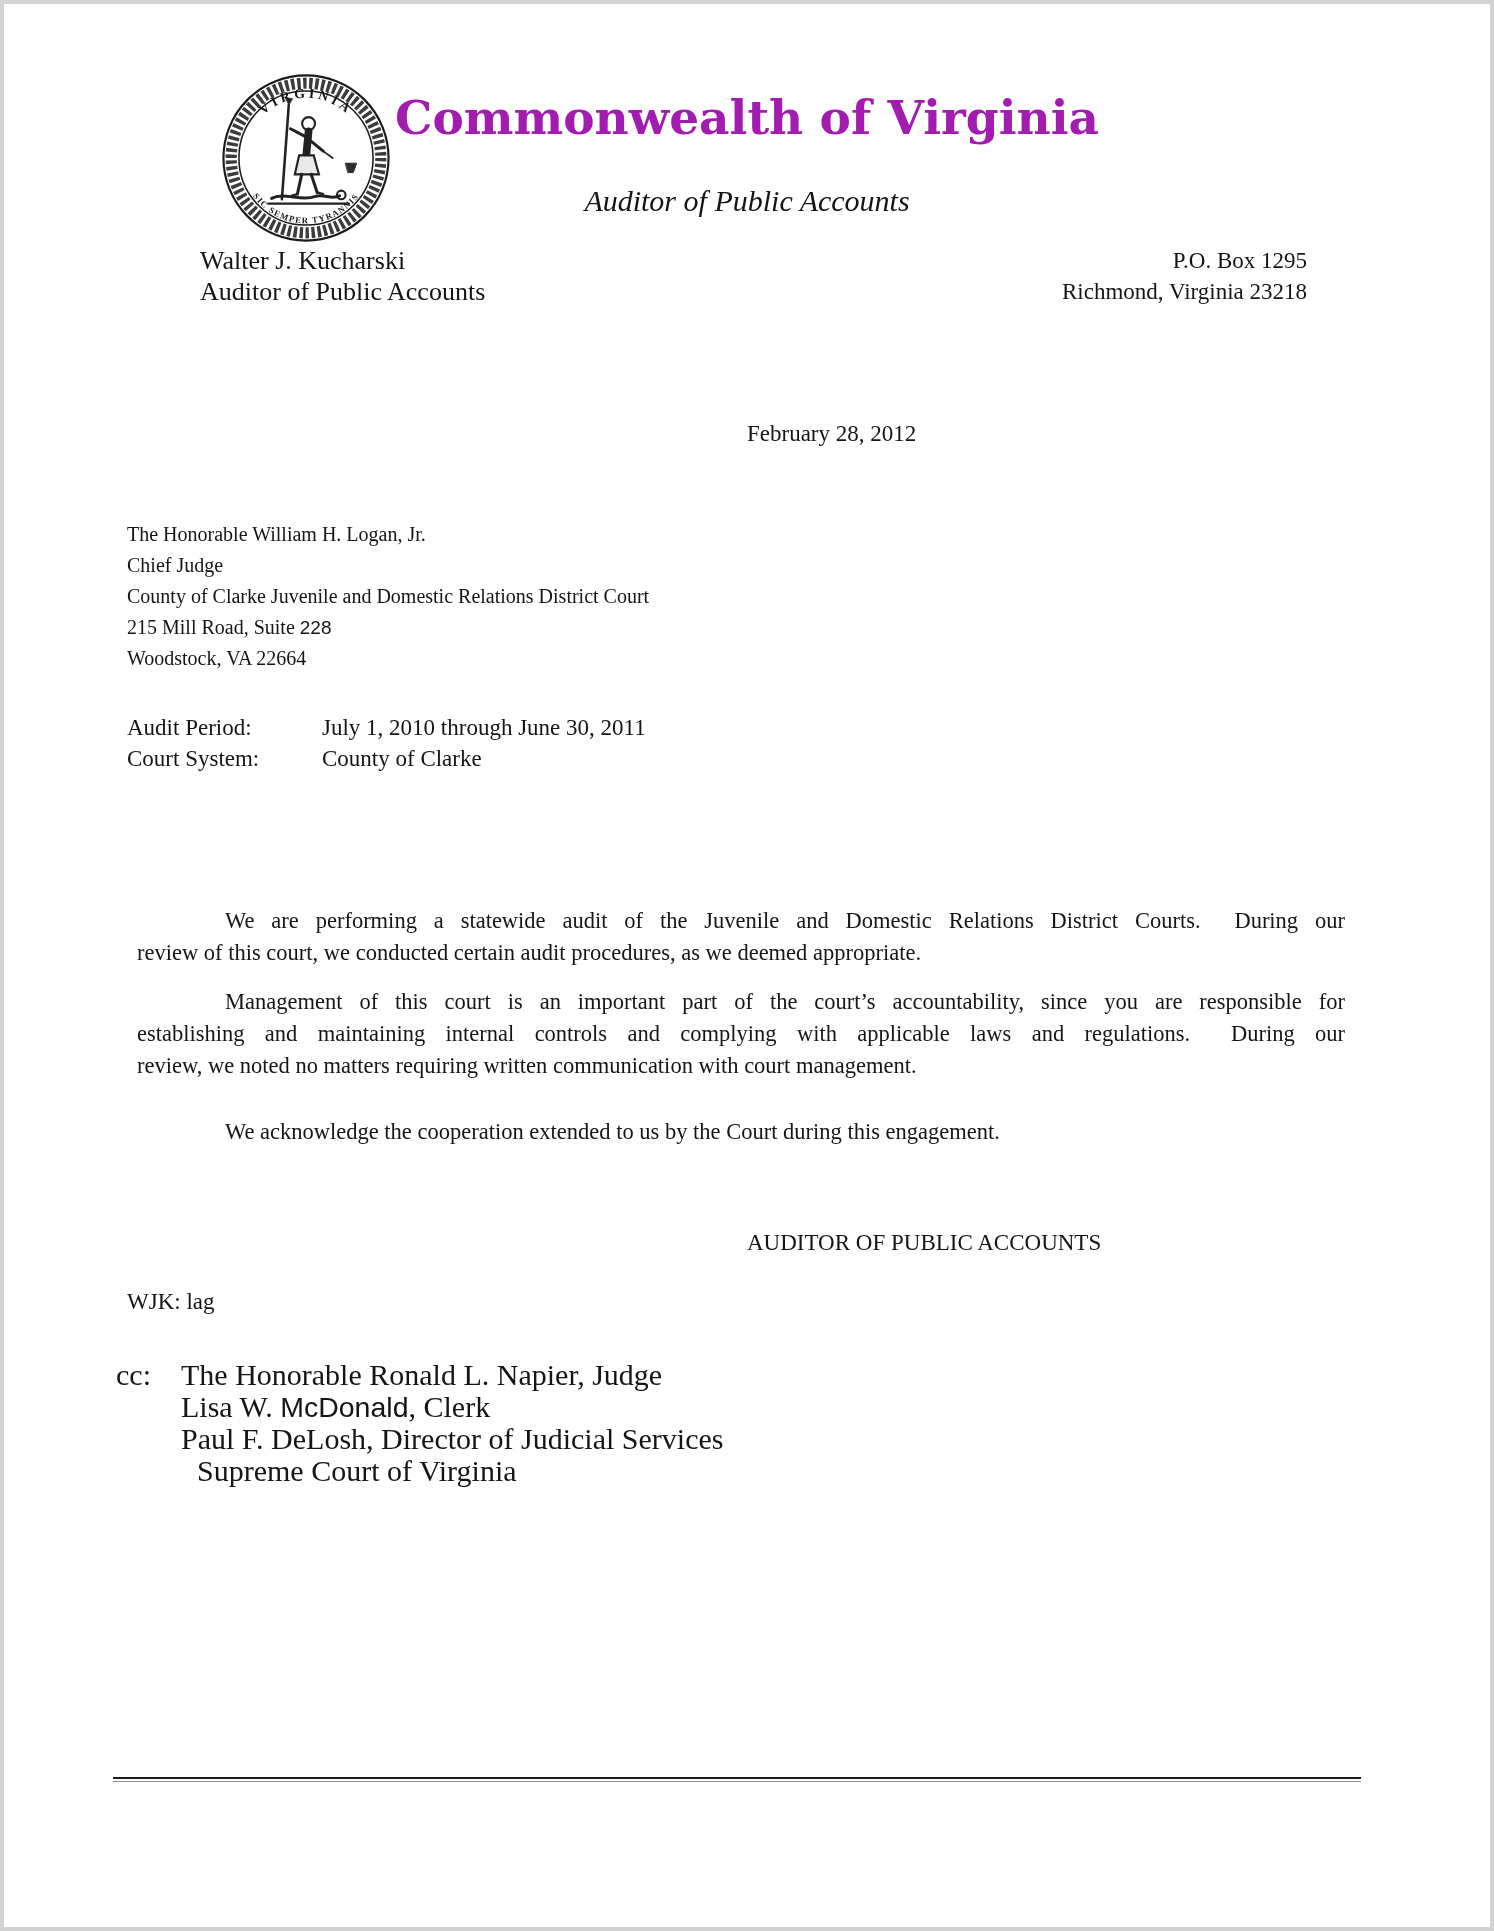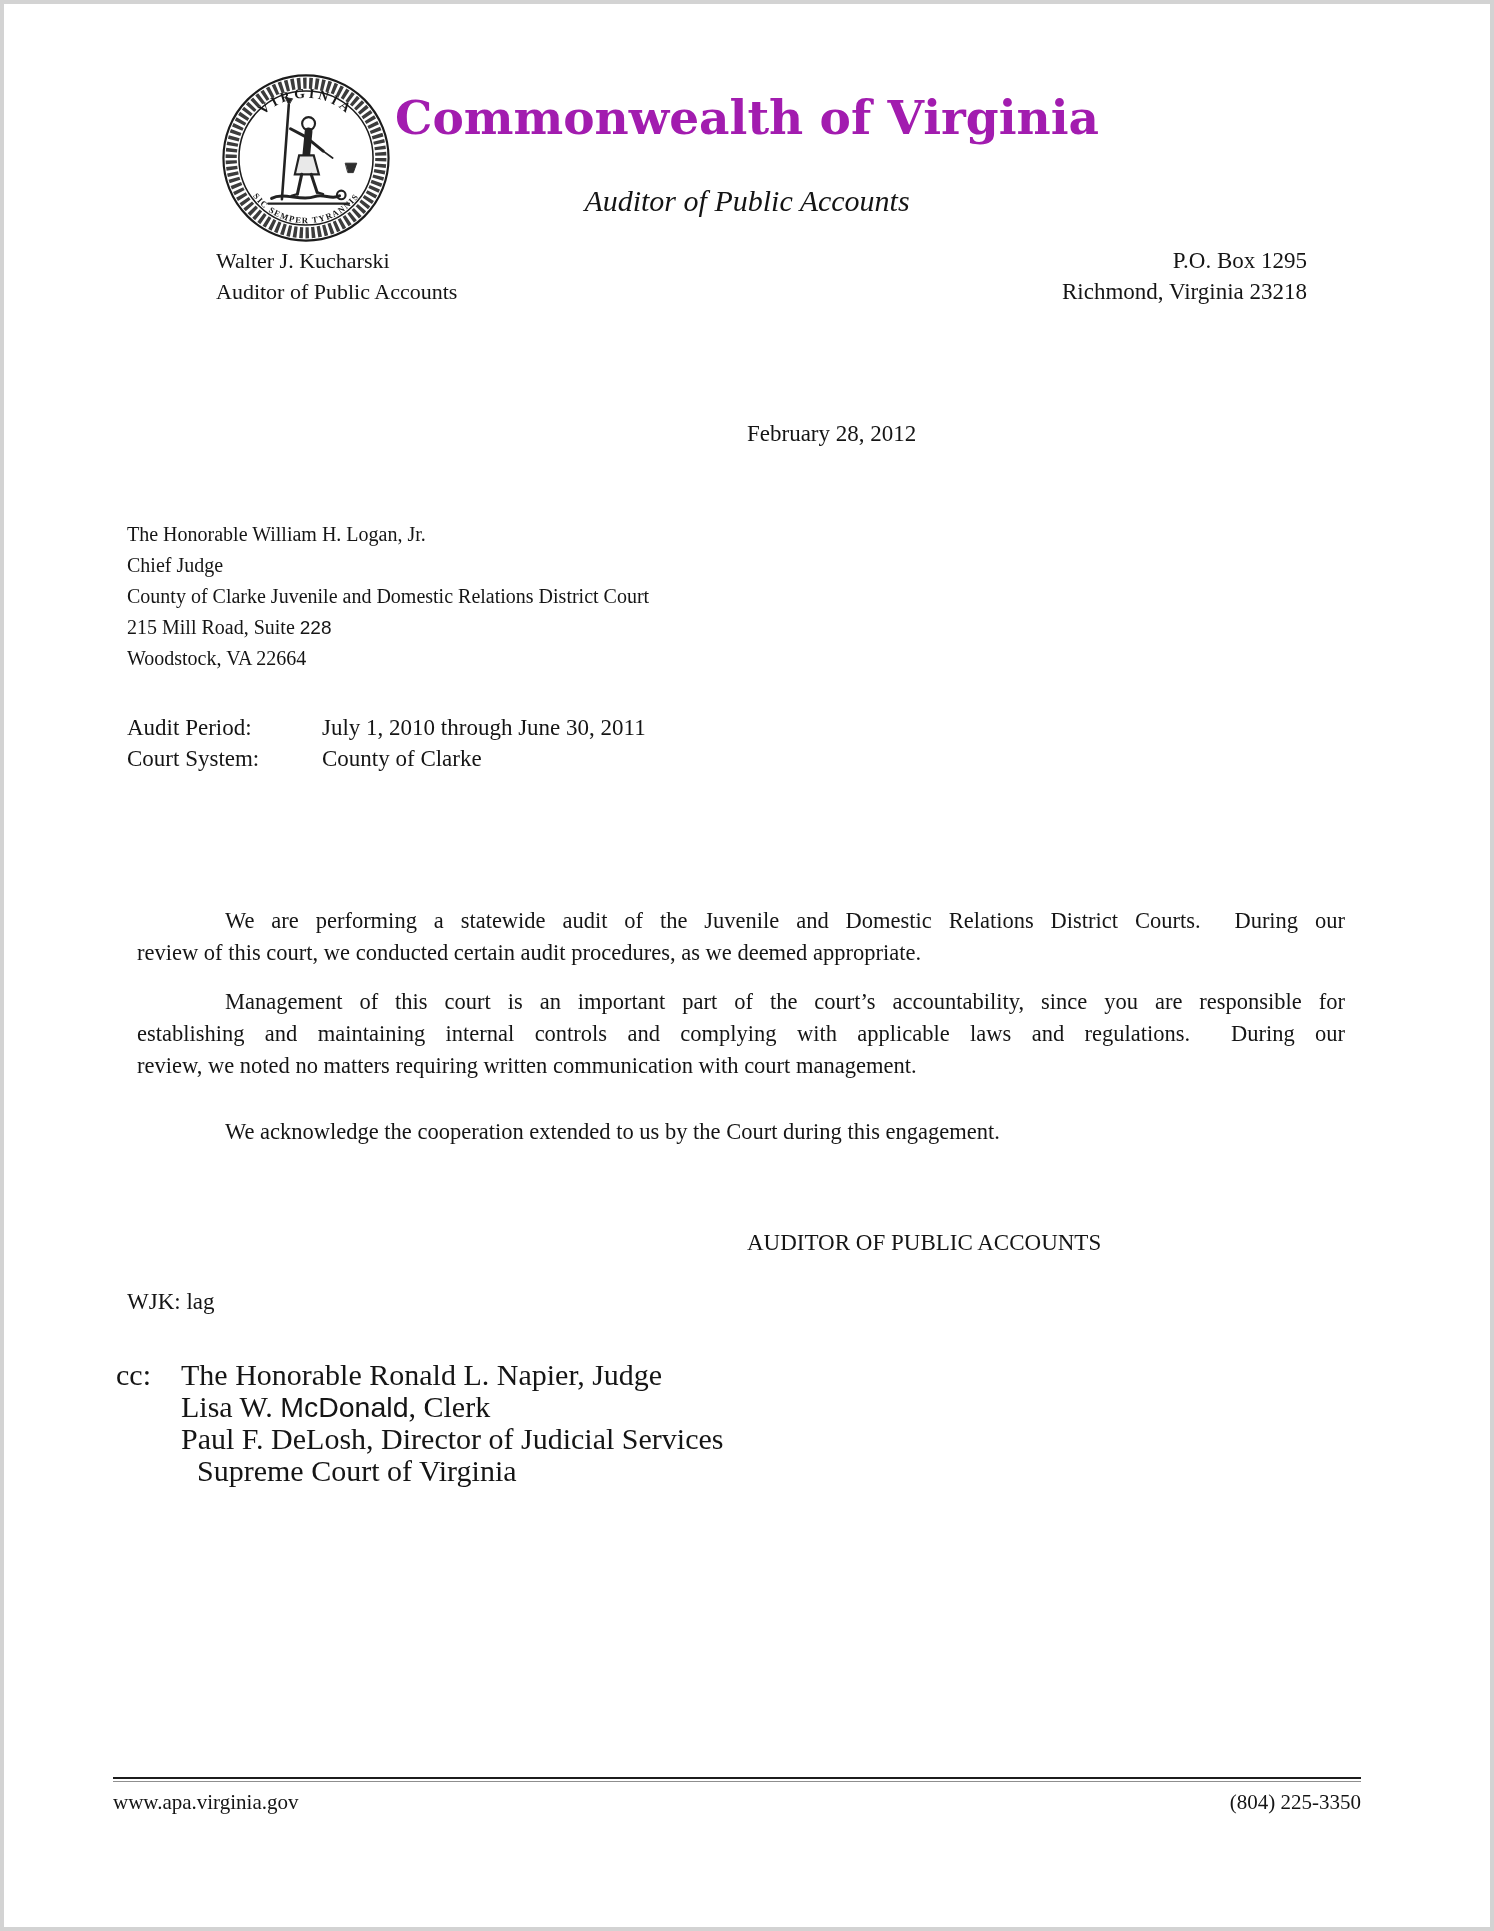--- a/index.html
+++ b/index.html
@@ -17,21 +17,21 @@
   .seal{position:absolute;left:218px;top:72px;width:176px;height:172px;}
   .title{
     position:absolute;left:0;top:90px;width:1494px;text-align:center;
     font-family:"DejaVu Serif", serif;font-weight:bold;font-size:47px;
     letter-spacing:0px;color:#a21caf;
   }
   .subtitle{
     position:absolute;left:0;top:184px;width:1494px;text-align:center;
     font-style:italic;font-size:30px;color:#141414;
   }
-  .hdr-left{position:absolute;left:200px;top:245px;font-size:22px;line-height:31px;margin-left:16px;}
+  .hdr-left{position:absolute;left:200px;top:245px;font-size:26px;line-height:31px;}
   .hdr-right{position:absolute;right:187px;top:245px;font-size:23px;line-height:31px;text-align:right;}
 
   
   .date{position:absolute;left:747px;top:421px;font-size:23px;}
   .recipient{position:absolute;left:127px;top:519px;font-size:20px;line-height:31px;}
   .auditinfo{position:absolute;left:127px;top:712px;font-size:23px;line-height:31px;}
   .auditinfo .row{display:flex;}
   .auditinfo .lbl{width:195px;}
   .paras{position:absolute;left:127px;top:895px;width:1228px;font-size:22.5px;line-height:32px;}
   .para{margin:10px;}
@@ -152,17 +152,13 @@
     <div class="cclbl">cc:</div>
     <div class="ccitems">
       <div>The Honorable Ronald L. Napier, Judge</div>
       <div><span>Lisa W. </span><span class="sans">McDonald</span><span>, Clerk</span></div>
       <div>Paul F. DeLosh, Director of Judicial Services</div>
       <div class="indent2">Supreme Court of Virginia</div>
     </div>
   </div>
 
   <div class="rule"></div>
-  <div class="footer">
-    <span>www.apa.virginia.gov</span>
-    <span>(804) 225-3350</span>
-  </div>
 </div>
 
 </body></html>

